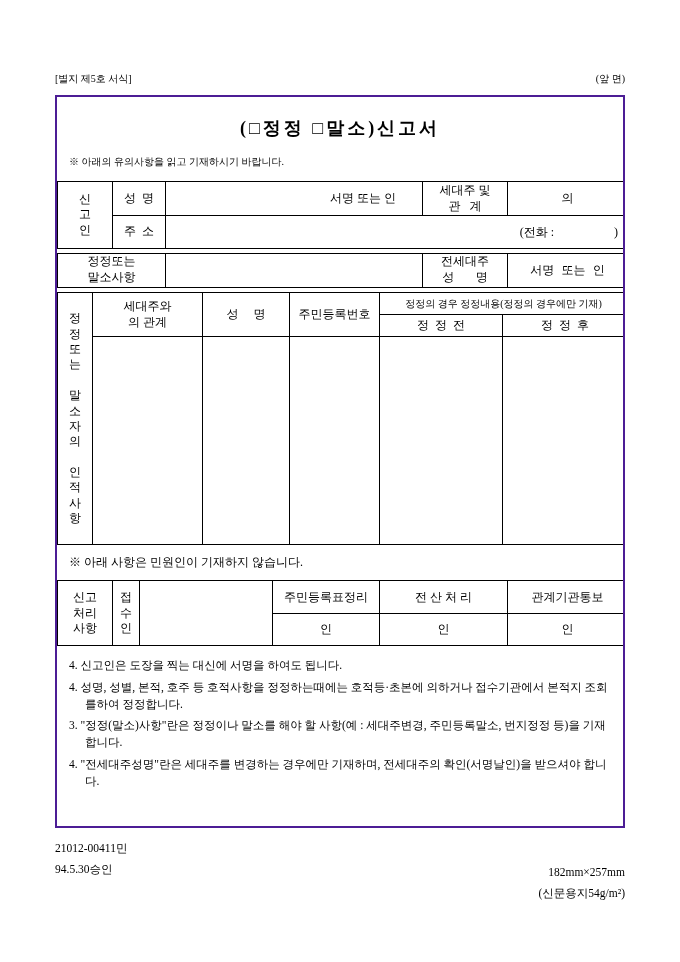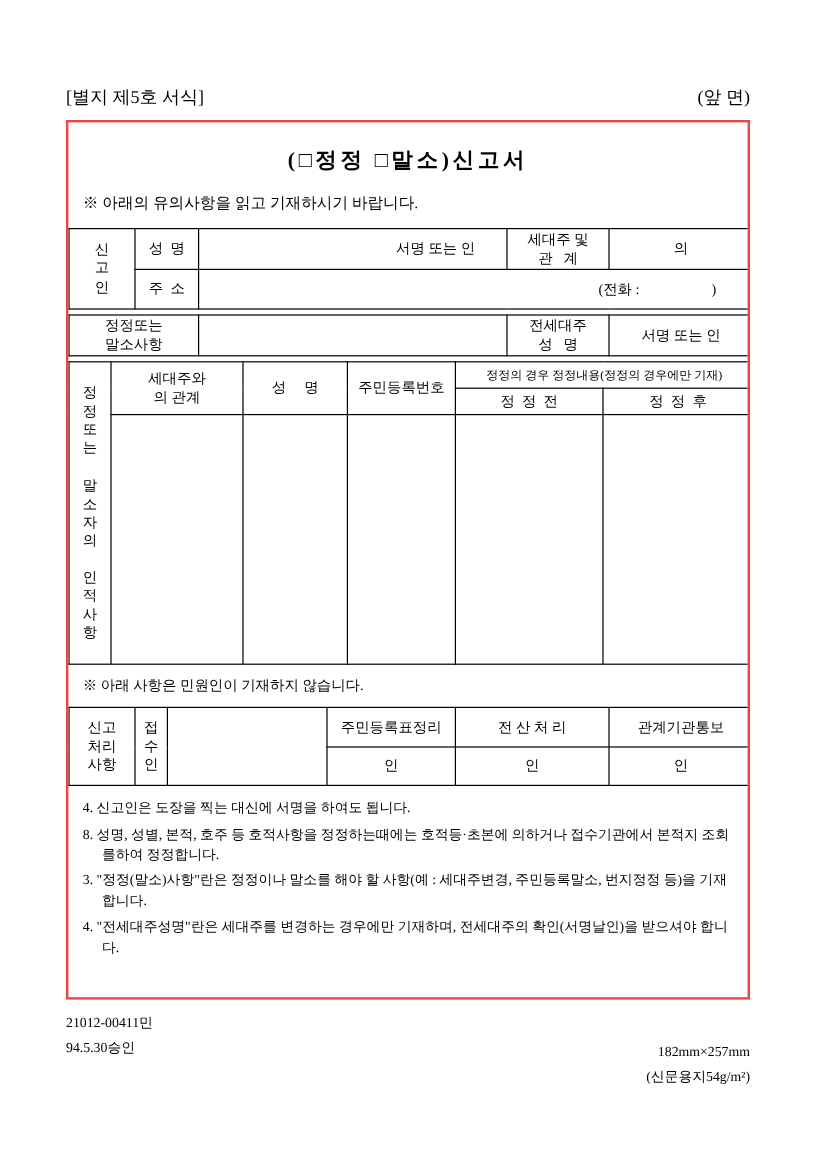--- a/index.html
+++ b/index.html
@@ -7,67 +7,67 @@
   body {
     width: 680px; height: 962px;
     color: #000;
     font-family: "Liberation Serif", "DejaVu Serif", serif;
     font-size: 12px;
     position: relative;
   }
   .page { padding: 72px 55px 0 55px; }
   .page-header {
     display: flex; justify-content: space-between;
-    font-size: 15px; margin-bottom: 9px;
+    font-size: 10px; margin-bottom: 9px;
   }
   .form-box {
-    border: 2px solid #ef4444;
+    border: 2px solid #4c1d95;
     height: 733px;
     padding-top: 16px;
     overflow: hidden;
   }
   .title {
     text-align: center;
     font-size: 18px;
     font-weight: bold;
     letter-spacing: 3px;
     height: 30px; line-height: 30px;
   }
-  .notice { margin: 12px 12px 0 12px; font-size: 13px; }
+  .notice { margin: 12px 12px 0 12px; font-size: 10px; }
 
   table { border-collapse: collapse; width: 100%; table-layout: fixed; }
   td {
     border: 1px solid #000;
     font-size: 12px;
     text-align: center;
     vertical-align: middle;
     padding: 1px 2px;
     overflow: hidden;
   }
   .pre { white-space: pre-wrap; line-height: 1.3; }
   .t1 { margin-top: 12px; }
   .t1 .r1 td { height: 34px; }
   .t1 .r2 td { height: 33px; }
-  .t2 { margin-top: 4px; }
+  .t2 { margin-top: 4px; font-family: Liberation Mono, monospace; }
   .t2 td { height: 34px; }
   .t3 { margin-top: 4px; }
   .t3 .h1 td { height: 22px; }
   .t3 .h2 td { height: 22px; }
   .t3 .body td { height: 208px; }
   .t3 .small { font-size: 10px; letter-spacing: 0; text-align: center; }
   .side-label {
     white-space: pre-wrap;
     line-height: 1.28;
     font-size: 12px;
     vertical-align: middle;
     padding: 2px 0;
   }
   .val { text-align: right; }
   .sign-hint { padding-right: 24px; font-size: 12px; }
-  .phone-hint { padding-right: 28px; white-space: pre; font-size: 12px; }
+  .phone-hint { padding-right: 7px; white-space: pre; font-size: 12px; }
   .office-notice { margin: 9px 0 0 12px; font-size: 12px; height: 18px; }
   .t4 { margin-top: 8px; }
   .t4 .r1 td { height: 33px; }
   .t4 .r2 td { height: 32px; }
 
   .instructions { margin: 11px 12px 0 12px; font-size: 11.5px; }
   .ins-title { margin-bottom: 4px; letter-spacing: 1px; }
   .ins-item {
     padding-left: 16px;
     text-indent: -16px;
@@ -216,21 +216,21 @@
       <tr class="r2">
         <td>인</td>
         <td>인</td>
         <td>인</td>
       </tr>
     </tbody>
       </table>
 
     <div class="instructions">
       <div class="ins-item">4. 신고인은 도장을 찍는 대신에 서명을 하여도 됩니다.</div>
-      <div class="ins-item">8. 성명, 성별, 본적, 호주 등 호적사항을 정정하는때에는 호적등·초본에 의하거나 접수기관에서 본적지 조회를하여 정정합니다.</div>
+      <div class="ins-item">4. 성명, 성별, 본적, 호주 등 호적사항을 정정하는때에는 호적등·초본에 의하거나 접수기관에서 본적지 조회를하여 정정합니다.</div>
       <div class="ins-item">3. "정정(말소)사항"란은 정정이나 말소를 해야 할 사항(예 : 세대주변경, 주민등록말소, 번지정정 등)을 기재합니다.</div>
       <div class="ins-item">4. "전세대주성명"란은 세대주를 변경하는 경우에만 기재하며, 전세대주의 확인(서명날인)을 받으셔야 합니다.</div>
     </div>
 
   </div>
 
   <div class="page-footer">
     <div class="f-left">
       <div>21012-00411민</div>
       <div>94.5.30승인</div>

